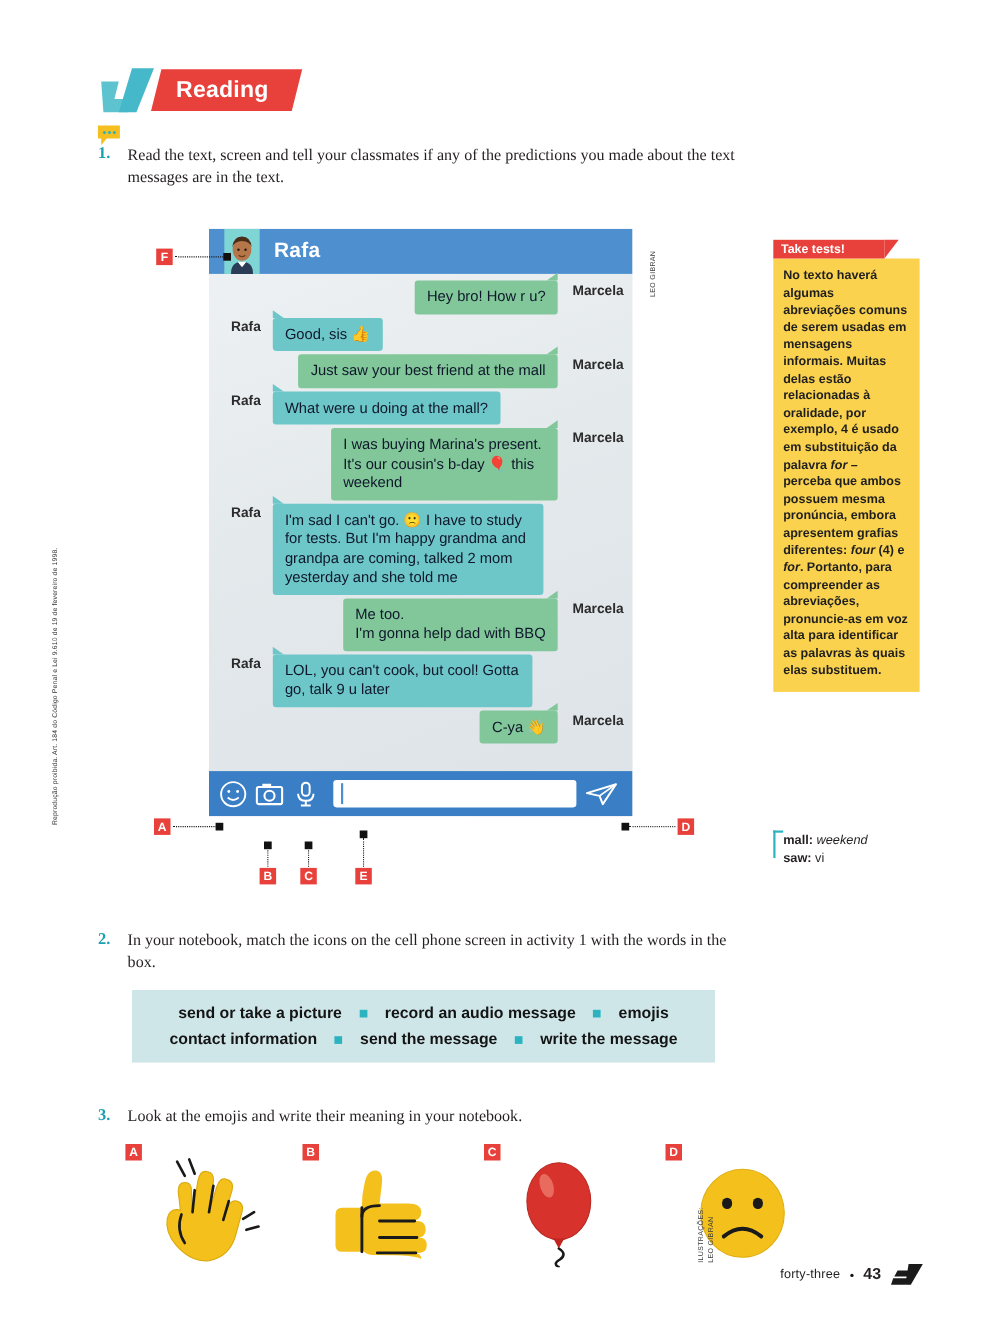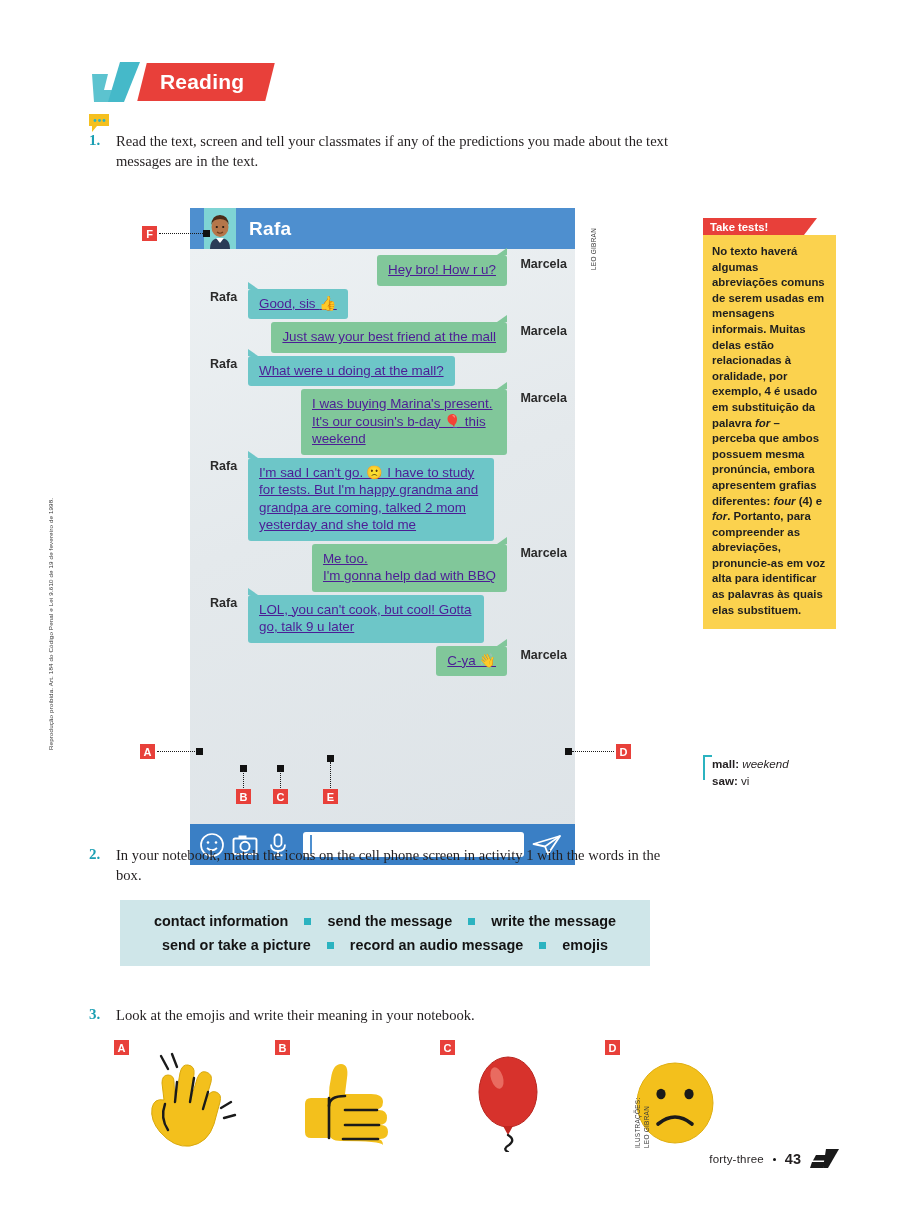--- a/index.html
+++ b/index.html
@@ -42,21 +42,21 @@
   }
   .act-text{
     position:absolute; font-family:"Liberation Serif", serif;
     font-size:14.6px; line-height:20px; color:#231f20;
   }
   .bubble-icon{ position:absolute; left:88px; top:113px; }
 
   
   .phone{
     position:absolute; left:190px; top:208px;
-    width:385px; height:657px;
+    width:385px; height:534px;
     background:linear-gradient(160deg,#eef2f4 0%,#e4e9ec 45%,#dde3e7 100%);
     overflow:hidden;
   }
   .phone-header{
     height:41px; background:#4e8fcf; display:flex; align-items:center;
     position:relative;
   }
   .phone-header .avatar{
     width:32px; height:41px; margin-left:14px;
     background:#7fd4d4; position:relative; overflow:hidden; flex:0 0 auto;
@@ -70,24 +70,23 @@
   .row{ position:relative; margin-bottom:3px; }
   .lbl{
     position:absolute; font-size:12.5px; font-weight:bold; color:#2b2b2b;
     white-space:nowrap;
   }
   .lbl.left{ left:14px; }
   .lbl.right{ right:2px; }
 
   .bub{
     position:relative; display:inline-block;
-    font-size:13.4px; line-height:17.5px; color:#4c1d95;
+    font-size:13.4px; line-height:17.5px; color:#0f172a;
     padding:6px 11px 7px 11px; max-width:272px;
     border-radius:3px;
-    text-decoration:underline;
   }
   .bub.rafa{ background:#6dc6c8; }
   .bub.marcela{ background:#81c79a; }
   .bub.rafa:after{
     content:""; position:absolute; left:0; top:-7px;
     border-left:10px solid #6dc6c8; border-top:7px solid transparent;
   }
   .bub.marcela:after{
     content:""; position:absolute; right:0; top:-7px;
     border-right:10px solid #81c79a; border-top:7px solid transparent;
@@ -349,32 +348,32 @@
   <div class="bracket"></div>
   <p><b>mall:</b> <i>weekend</i></p>
   <p><b>saw:</b> <span>vi</span></p>
 </div>
 
 <div class="act-num" style="left:89px; top:846px;">2.</div>
 <div class="act-text" style="left:116px; top:845px; width:556px;">In your notebook, match the icons on the cell phone screen in activity 1 with the words in the box.</div>
 
 <div class="wordbox">
   <div class="wb-row">
+    <span>send or take a picture</span>
+    <div class="wb-sep"></div>
+    <span>record an audio message</span>
+    <div class="wb-sep"></div>
+    <span>emojis</span>
+  </div>
+  <div class="wb-row">
     <span>contact information</span>
     <div class="wb-sep"></div>
     <span>send the message</span>
     <div class="wb-sep"></div>
     <span>write the message</span>
-  </div>
-  <div class="wb-row">
-    <span>send or take a picture</span>
-    <div class="wb-sep"></div>
-    <span>record an audio message</span>
-    <div class="wb-sep"></div>
-    <span>emojis</span>
   </div>
 </div>
 
 <div class="act-num" style="left:89px; top:1006px;">3.</div>
 <div class="act-text" style="left:116px; top:1005px; width:556px;">Look at the emojis and write their meaning in your notebook.</div>
 
 <div class="emoji-row">
 
   <div class="emoji-cell" style="left:4px; width:130px;">
     <div class="marker">A</div>

